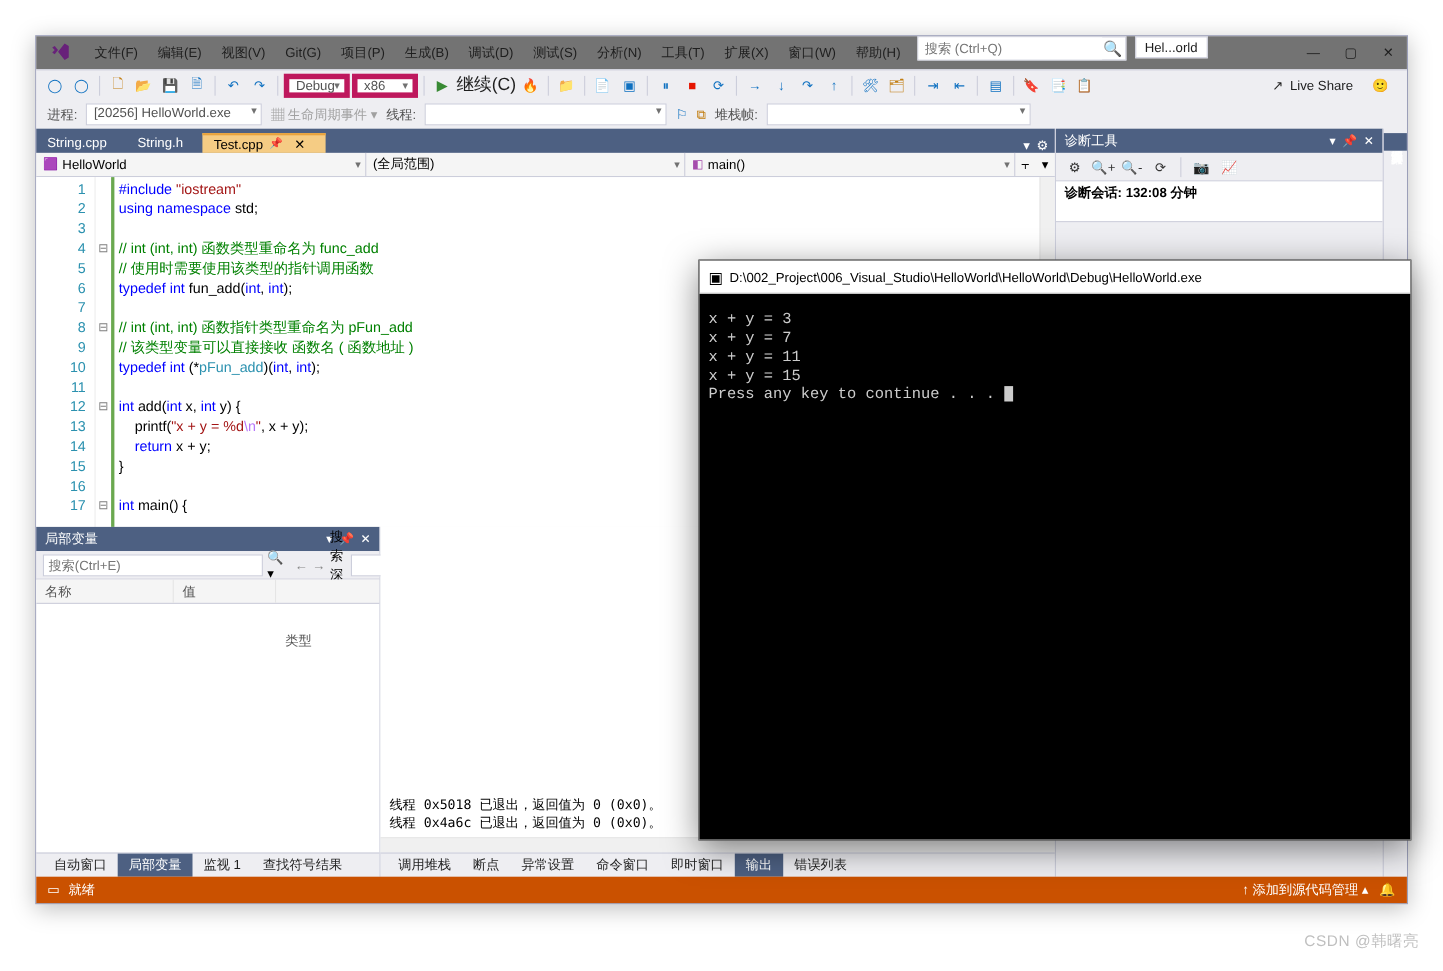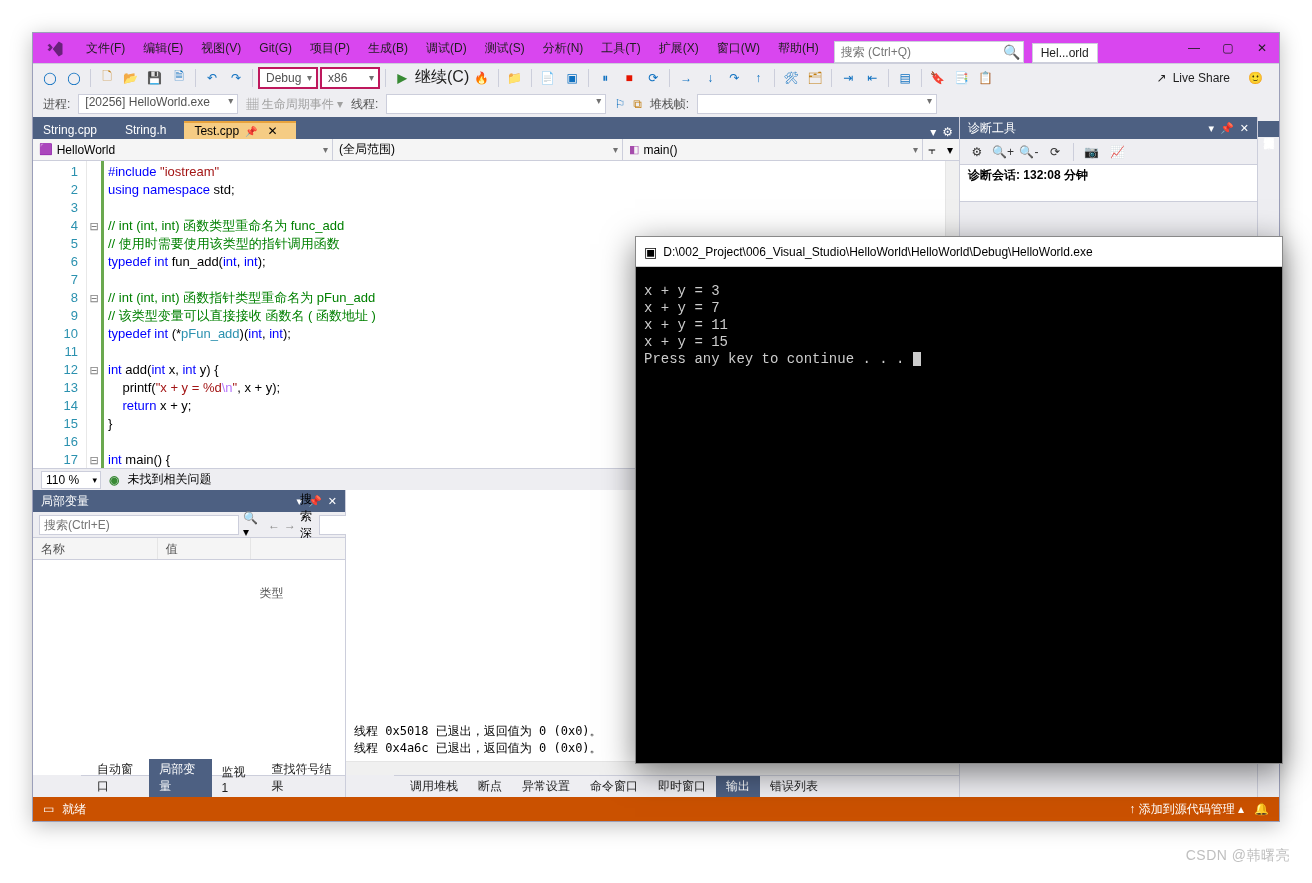--- a/index.html
+++ b/index.html
@@ -1,31 +1,31 @@
 <!DOCTYPE html>
 <html><head>
 <meta charset="utf-8">
 <style>
 * { box-sizing: border-box; margin: 0; padding: 0; font-family: "Microsoft YaHei", "Segoe UI", sans-serif; }
 body { width: 1312px; height: 883px; background: #fff; overflow: hidden; position: relative; }
 .vs-window { position: absolute; left: 32px; top: 32px; width: 1248px; height: 790px; background: #eeeef2; border: 1px solid #9b9fb9; box-shadow: 0 4px 20px rgba(0,0,0,0.25); display: flex; flex-direction: column; }
-.titlebar { height: 30px; background: #d946ef; display: flex; align-items: flex-end; padding-left: 8px; }
+.titlebar { height: 30px; background: #737373; display: flex; align-items: flex-start; padding-left: 8px; }
 .vs-logo { width: 28px; height: 28px; display: flex; align-items: center; justify-content: center; }
 .menubar { display: flex; gap: 0; margin-left: 8px; }
 .menu-item { padding: 0 9px; font-size: 12px; color: #1e1e1e; cursor: pointer; line-height: 30px; }
 .search-menu { margin-left: 6px; display: flex; align-items: center; width: 190px; height: 22px; border: 1px solid #cccedb; background: #fff; }
 .search-menu input { flex: 1; border: none; outline: none; font-size: 12px; padding: 0 6px; height: 20px; }
 .search-menu .mag { width: 22px; text-align: center; color: #717171; font-size: 14px; }
 .title-solution { margin-left: 8px; font-size: 12px; color: #1e1e1e; background: #fff; border: 1px solid #cccedb; padding: 2px 8px; }
 .winbtns { margin-left: auto; display: flex; }
 .winbtn { width: 34px; height: 30px; display: flex; align-items: center; justify-content: center; color: #1e1e1e; font-size: 12px; }
 .toolbar { height: 28px; background: #eeeef2; display: flex; align-items: center; padding: 0 6px; gap: 2px; border-top: 1px solid #cccedb; }
 .tbtn { width: 22px; height: 22px; display: flex; align-items: center; justify-content: center; font-size: 12px; color: #333; border-radius: 2px; }
 .tsep { width: 1px; height: 18px; background: #cccedb; margin: 0 3px; }
-.tcombo { height: 22px; border: 2px solid #be185d; background: #fff; font-size: 12px; padding: 0 18px 0 6px; color: #525252; display: flex; align-items: center; position: relative; }
+.tcombo { height: 22px; border: 5px solid #be185d; background: #fff; font-size: 12px; padding: 0 18px 0 6px; color: #525252; display: flex; align-items: center; position: relative; }
 .tcombo::after { content: "▾"; position: absolute; right: 4px; font-size: 10px; color: #717171; }
 .tbtn.run { color: #388a34; font-weight: bold; }
 .live-share { margin-left: auto; font-size: 12px; color: #1e1e1e; padding: 0 10px; display: flex; align-items: center; gap: 6px; }
 .toolbar2 { height: 26px; background: #eeeef2; display: flex; align-items: center; padding: 0 10px; gap: 8px; font-size: 12px; color: #525252; }
 .tb2-combo { height: 20px; border: 1px solid #cccedb; background: #fff; padding: 0 16px 0 6px; min-width: 160px; position: relative; }
 .tb2-combo::after { content: "▾"; position: absolute; right: 4px; font-size: 10px; color: #717171; }
 .main-area { flex: 1; display: flex; min-height: 0; }
 .left-col { flex: 1; display: flex; flex-direction: column; min-width: 0; }
 .right-col { width: 298px; display: flex; flex-direction: column; background: #eeeef2; border-left: 1px solid #cccedb; }
 .right-strip { width: 22px; background: #eeeef2; display: flex; flex-direction: column; align-items: center; padding-top: 4px; gap: 2px; border-left: 1px solid #cccedb; }
@@ -55,21 +55,21 @@
 .zoom-combo { width: 60px; border: 1px solid #cccedb; background: #fff; padding: 0 14px 0 4px; font-size: 12px; position: relative; height: 18px; line-height: 16px; }
 .zoom-combo::after { content: "▾"; position: absolute; right: 3px; font-size: 9px; }
 .ok-ic { color: #388a34; font-weight: bold; }
 .panel-header { height: 22px; background: #4d6082; color: #fff; font-size: 12px; display: flex; align-items: center; padding: 0 8px; }
 .panel-header .tools { margin-left: auto; display: flex; gap: 6px; font-size: 11px; }
 .locals-search { height: 26px; background: #eeeef2; display: flex; align-items: center; padding: 0 6px; gap: 4px; font-size: 12px; border-bottom: 1px solid #cccedb; }
 .locals-search input { flex: 0 0 200px; border: 1px solid #cccedb; height: 20px; padding: 0 4px; font-size: 12px; }
 .locals-table { flex: 1; background: #fff; }
 .locals-table .hdr { display: flex; height: 22px; background: #f5f5f5; border-bottom: 1px solid #cccedb; font-size: 12px; color: #525252; }
 .locals-table .hdr div { padding: 0 8px; line-height: 22px; border-right: 1px solid #e5e5e5; }
-.bottom-tabs { height: 22px; background: #eeeef2; display: flex; align-items: flex-end; padding-left: 6px; font-size: 12px; border-top: 1px solid #cccedb; margin-left: 48px; }
+.bottom-tabs { height: 22px; background: #eeeef2; display: flex; align-items: flex-end; padding-left: 6px; font-size: 12px; border-top: 1px solid #cccedb; }
 .btab { padding: 2px 10px; color: #1e1e1e; }
 .btab.active { background: #4d6082; color: #fff; }
 .output-body { flex: 1; background: #fff; color: #000; padding: 4px 8px; overflow: hidden; white-space: pre-wrap; }
 .statusbar { height: 24px; background: #ca5100; color: #fff; display: flex; align-items: center; padding: 0 10px; font-size: 12px; }
 .statusbar .right { margin-left: auto; display: flex; align-items: center; gap: 10px; }
 .diag-tools { height: 26px; background: #eeeef2; border-bottom: 1px solid #cccedb; display: flex; align-items: center; gap: 4px; padding: 0 6px; font-size: 12px; }
 .diag-session { height: 37px; background: #fff; border-bottom: 1px solid #cccedb; font-size: 12px; font-weight: bold; padding: 0 8px; line-height: 20px; }
 .diag-ruler { height: 36px; background: #fff; position: relative; border-bottom: 1px solid #cccedb; font-size: 11px; }
 .diag-ruler .tick { position: absolute; top: 4px; border-left: 1px solid #333; height: 8px; }
 .diag-ruler .lbl { position: absolute; top: 2px; font-size: 11px; }
@@ -250,25 +250,20 @@
             <div></div>
             <div></div>
             <div></div>
             <div></div>
             <div>⊟</div>
           </div>
         <div class="code" id="code"><div><span class="kw">#include</span> <span class="str">"iostream"</span></div><div><span class="kw">using</span> <span class="kw">namespace</span> std;</div><div>&nbsp;</div><div><span class="cmt">// int (int, int) 函数类型重命名为 func_add</span></div><div><span class="cmt">// 使用时需要使用该类型的指针调用函数</span></div><div><span class="kw">typedef</span> <span class="kw">int</span> fun_add(<span class="kw">int</span>, <span class="kw">int</span>);</div><div>&nbsp;</div><div><span class="cmt">// int (int, int) 函数指针类型重命名为 pFun_add</span></div><div><span class="cmt">// 该类型变量可以直接接收 函数名 ( 函数地址 )</span></div><div><span class="kw">typedef</span> <span class="kw">int</span> (*<span class="typ">pFun_add</span>)(<span class="kw">int</span>, <span class="kw">int</span>);</div><div>&nbsp;</div><div><span class="kw">int</span> add(<span class="kw">int</span> x, <span class="kw">int</span> y) {</div><div>    printf(<span class="str">"x + y = %d</span><span class="esc">\n</span><span class="str">"</span>, x + y);</div><div>    <span class="kw">return</span> x + y;</div><div>}</div><div>&nbsp;</div><div><span class="kw">int</span> main() {</div></div>
         <div class="scrollbar-v"></div>
       </div>
 
-      <div class="editor-status">
-        <div class="zoom-combo">110 %</div>
-        <span class="ok-ic">◉</span>
-        <span>未找到相关问题</span>
-      </div>
 
       <div class="mid-split">
         <div class="mid-left">
           <div class="panel-header">
             <span>局部变量</span>
             <div class="tools">
               <span>▾</span>
               <span>📌</span>
               <span>✕</span>
             </div>

